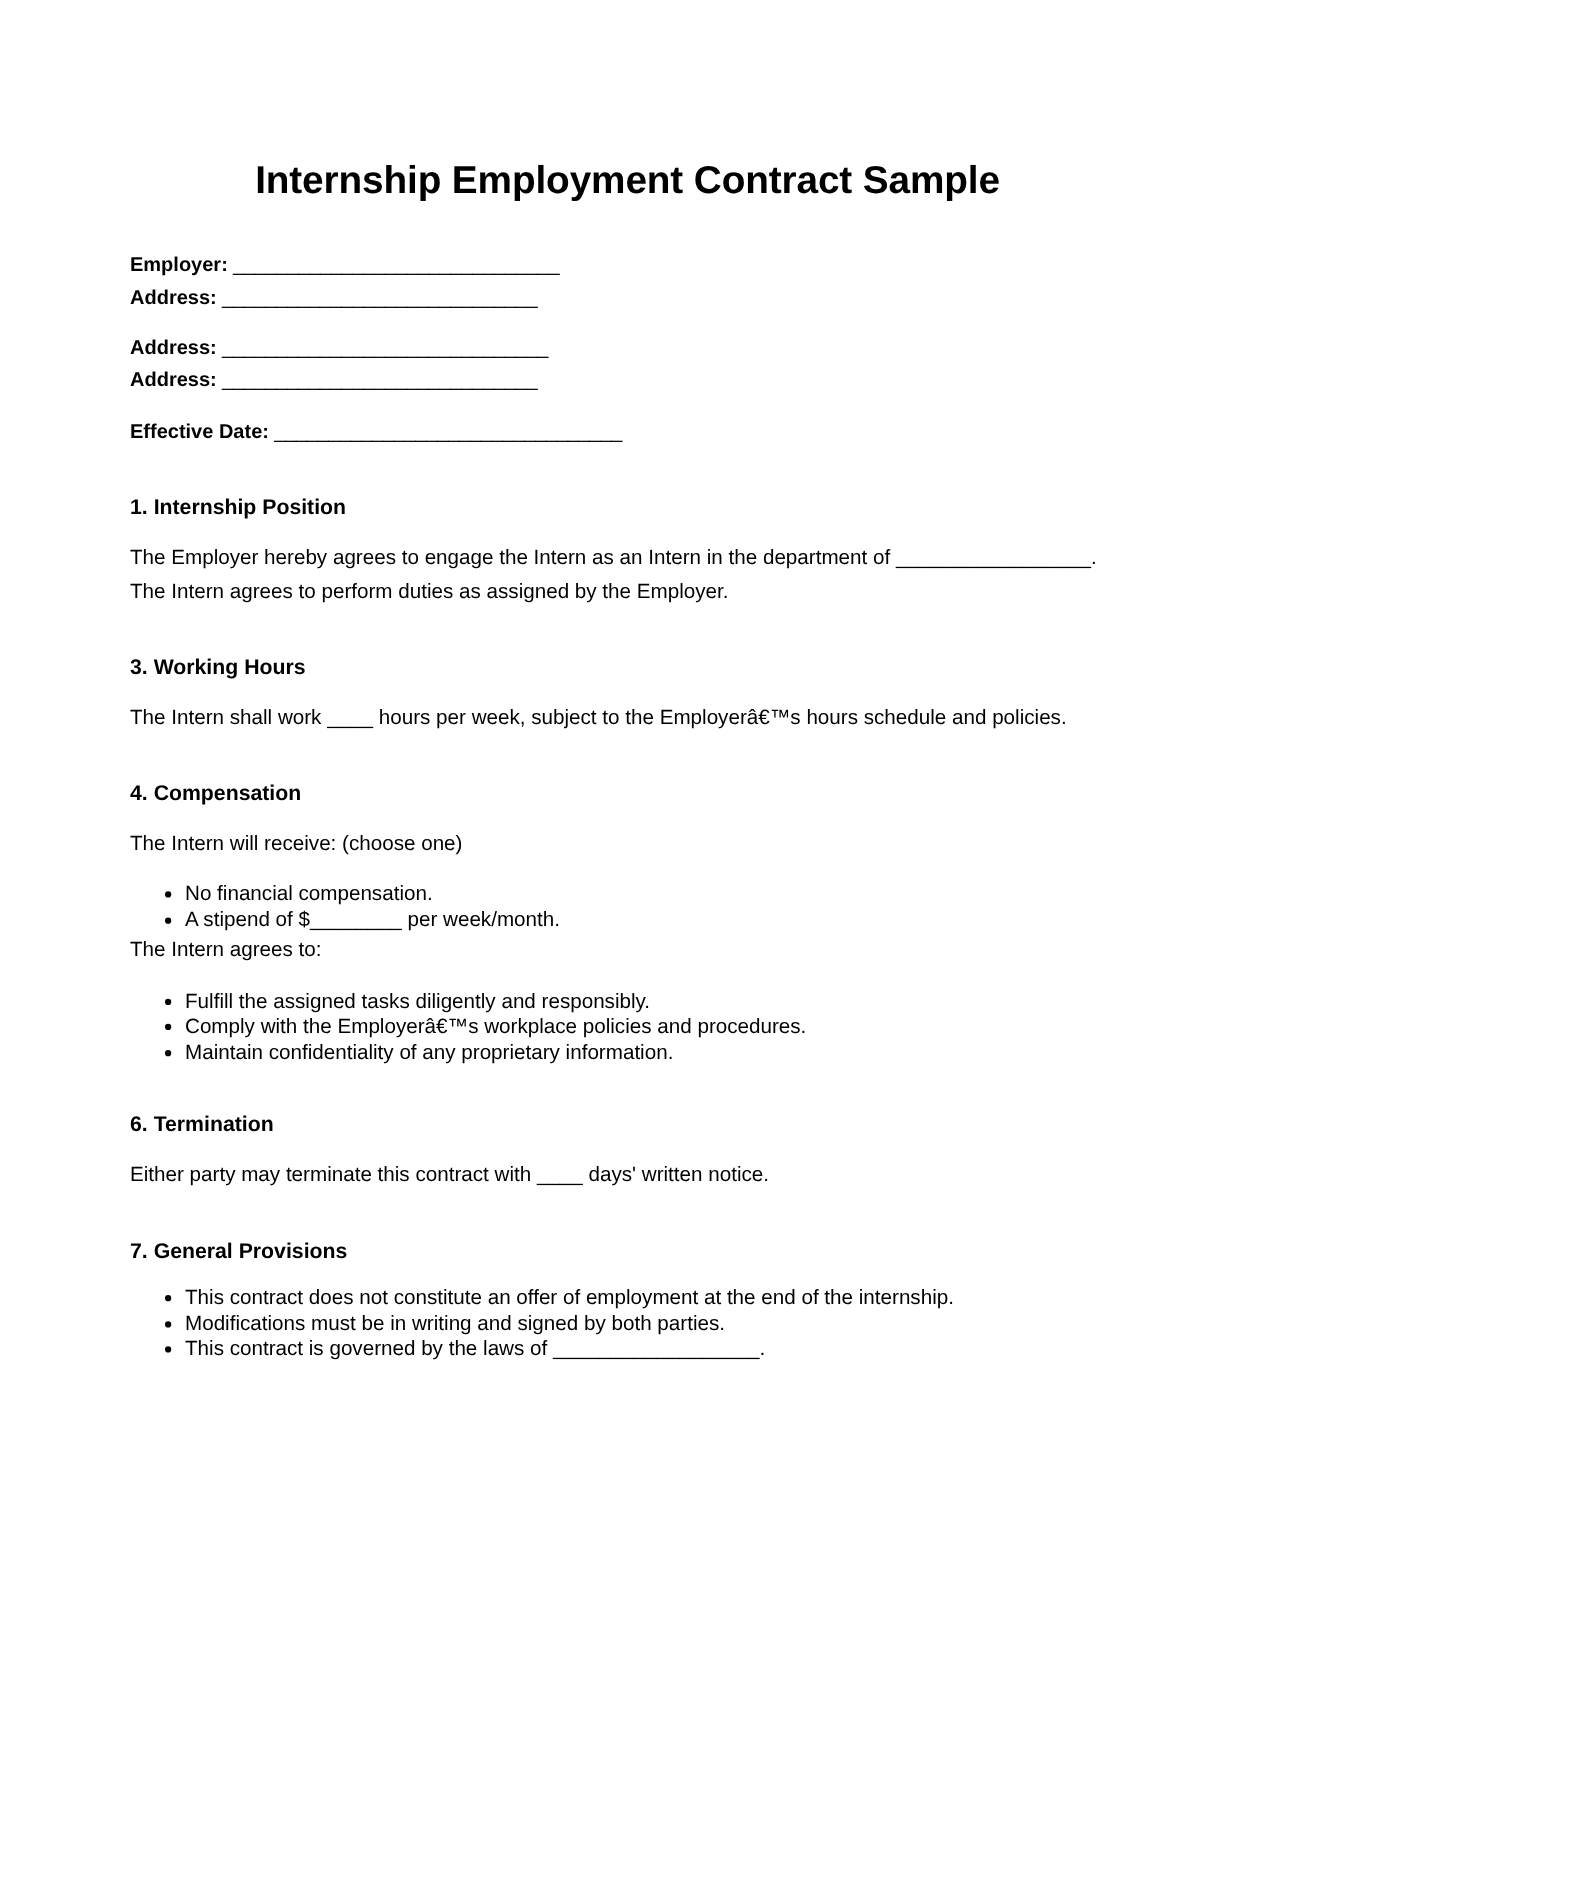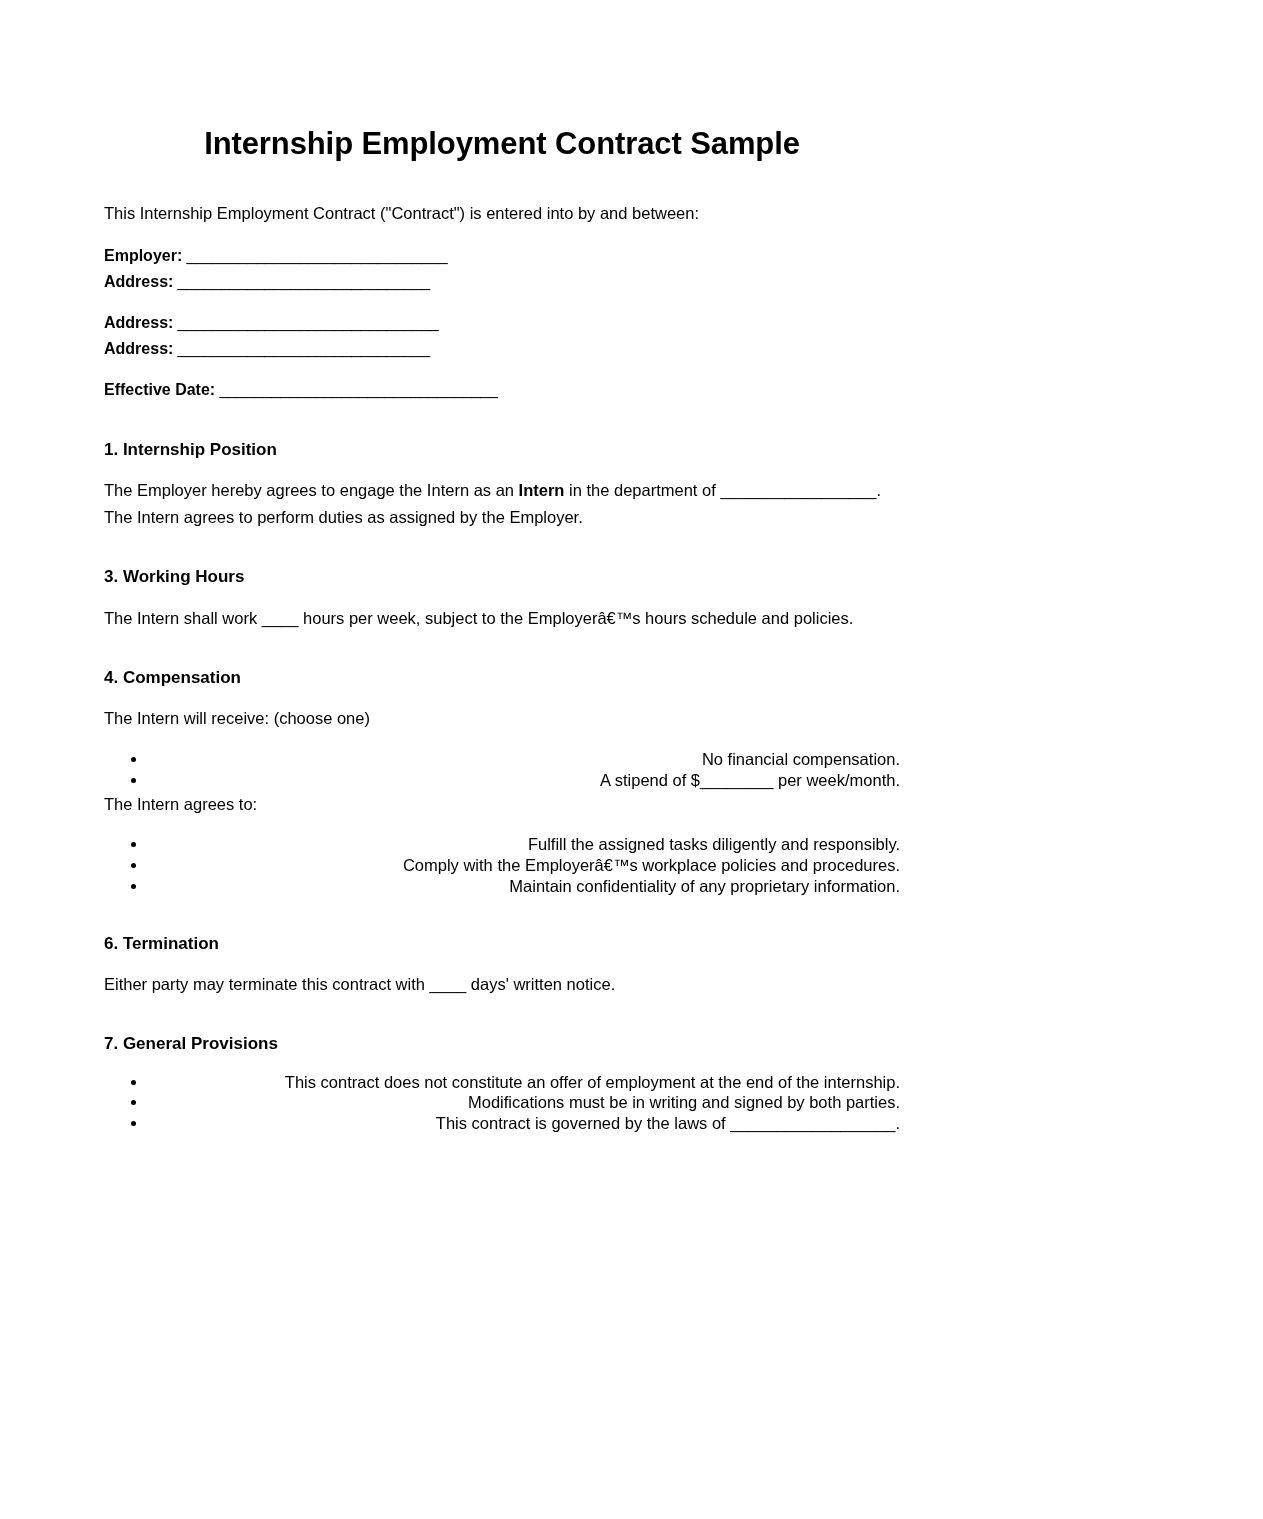--- a/index.html
+++ b/index.html
@@ -68,35 +68,33 @@
 
   ul.doc-list {
     margin: 6px 0 0 0;
     padding-left: 44px;
     list-style-type: disc;
   }
   ul.doc-list li {
     font-size: 16.5px;
     line-height: 1.26;
     margin: 0;
-    text-align: right;
   }
 
   strong.inline-bold {
-    font-weight: bold;
+    font-weight: normal;
   }
 </style>
 </head>
 <body>
 
 <div class="page">
 
   <h1 class="doc-title">Internship Employment Contract Sample</h1>
 
-  <p class="body-text">This Internship Employment Contract ("Contract") is entered into by and between:</p>
 
   <div class="parties">
     <div class="party-group">
       <p class="party-line"><span>Employer:</span><span class="blank"> ______________________________</span></p>
       <p class="party-line"><span>Address:</span><span class="blank"> _____________________________</span></p>
     </div>
 
     <div class="party-group">
       <p class="party-line"><span>Address:</span><span class="blank"> ______________________________</span></p>
       <p class="party-line"><span>Address:</span><span class="blank"> _____________________________</span></p>

